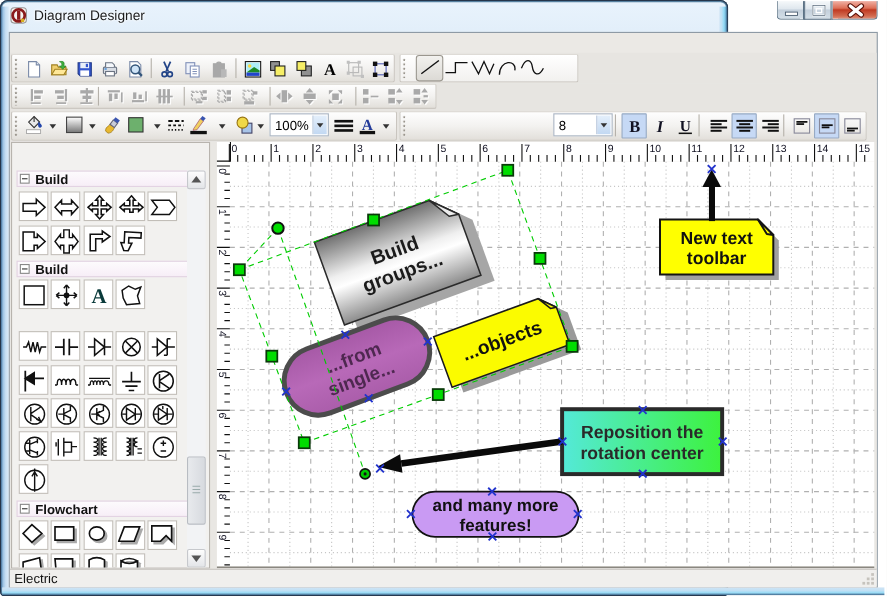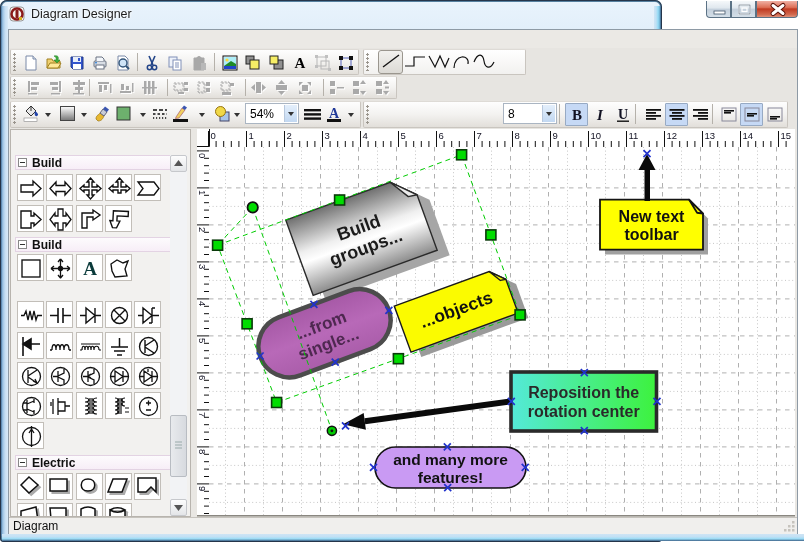--- a/index.html
+++ b/index.html
@@ -513,21 +513,21 @@
             <path d="M4 12 L10 3 L13 5 L7 13 L3.5 13.5 Z" fill="#f0d060" stroke="#946" stroke-width="0.6"></path>
             <path d="M10 3 L12 0.5 L15 2.5 L13 5 Z" fill="#3a55b0"></path>
           </svg></div>
         <div class="drop" style="left:190px;top:3px"></div>
         <div style="position:absolute;left:204px;top:5px"><svg width="18" height="18" viewBox="0 0 18 18">
             <rect x="7" y="7" width="9" height="9" fill="#a8c4e8" stroke="#446"></rect>
             <circle cx="7.5" cy="6.5" r="5" fill="#f0d848" stroke="#977410"></circle>
           </svg></div>
         <div class="drop" style="left:225px;top:3px"></div>
         <div class="combo" style="left:236px;top:3px;width:54px">
-          <span class="cbtext">54%</span>
+          <span class="cbtext">100%</span>
           <span class="cbbtn"></span>
         </div>
         <div style="position:absolute;left:294px;top:5px"><svg width="20" height="18" viewBox="0 0 20 18">
             <g fill="#111">
               <rect x="1" y="4" width="17" height="2.4"></rect>
               <rect x="1" y="8.2" width="17" height="2.4"></rect>
               <rect x="1" y="12.4" width="17" height="2.4"></rect>
             </g>
           </svg></div>
         <div style="position:absolute;left:316px;top:5px"><svg width="18" height="18" viewBox="0 0 18 18">
@@ -610,21 +610,21 @@
           <div class="sect" style="top:25px">
             <span class="minus"></span>
             <span class="stext">Build</span>
           </div>
           <div class="sect" style="top:107px">
             <span class="minus"></span>
             <span class="stext">Build</span>
           </div>
           <div class="sect" style="top:325px">
             <span class="minus"></span>
-            <span class="stext">Electric</span>
+            <span class="stext">Flowchart</span>
           </div>
           <div class="cell" style="left:6px;top:44px">
             <svg width="25" height="25" viewBox="0 0 25 25">
               <g fill="none" stroke="#111" stroke-width="1.35">
                 <path d="M2 9 L14 9 L14 5 L22 12.5 L14 20 L14 16 L2 16 Z"></path>
               </g>
             </svg>
           </div>
           <div class="cell" style="left:35.3px;top:44px">
             <svg width="25" height="25" viewBox="0 0 25 25">
@@ -1258,21 +1258,21 @@
             <path d="M247.2 355.2 L254.2 362.2 M254.2 355.2 L247.2 362.2"></path>
             <path d="M173.0 334.8 L180.0 341.8 M180.0 334.8 L173.0 341.8"></path>
             <path d="M324.7 334.8 L331.7 341.8 M331.7 334.8 L324.7 341.8"></path>
             <path d="M446.5 21.1 L453.5 28.1 M453.5 21.1 L446.5 28.1"></path>
             <path d="M145.0 293.4 L152.0 300.4 M152.0 293.4 L145.0 300.4"></path>
           </g>
           <rect x="0" y="386" width="598" height="1.5" fill="#8a8780"></rect>
         </svg>
       </div>
       <div id="statusbar">
-        <span class="stx">Diagram</span>
+        <span class="stx">Electric</span>
         <svg style="position:absolute;right:1px;bottom:1px" width="14" height="14">
           <g fill="#c6c3bd">
             <rect x="10" y="10" width="2.5" height="2.5"></rect>
             <rect x="6" y="10" width="2.5" height="2.5"></rect>
             <rect x="10" y="6" width="2.5" height="2.5"></rect>
             <rect x="2" y="10" width="2.5" height="2.5"></rect>
             <rect x="6" y="6" width="2.5" height="2.5"></rect>
             <rect x="10" y="2" width="2.5" height="2.5"></rect>
           </g>
         </svg>

